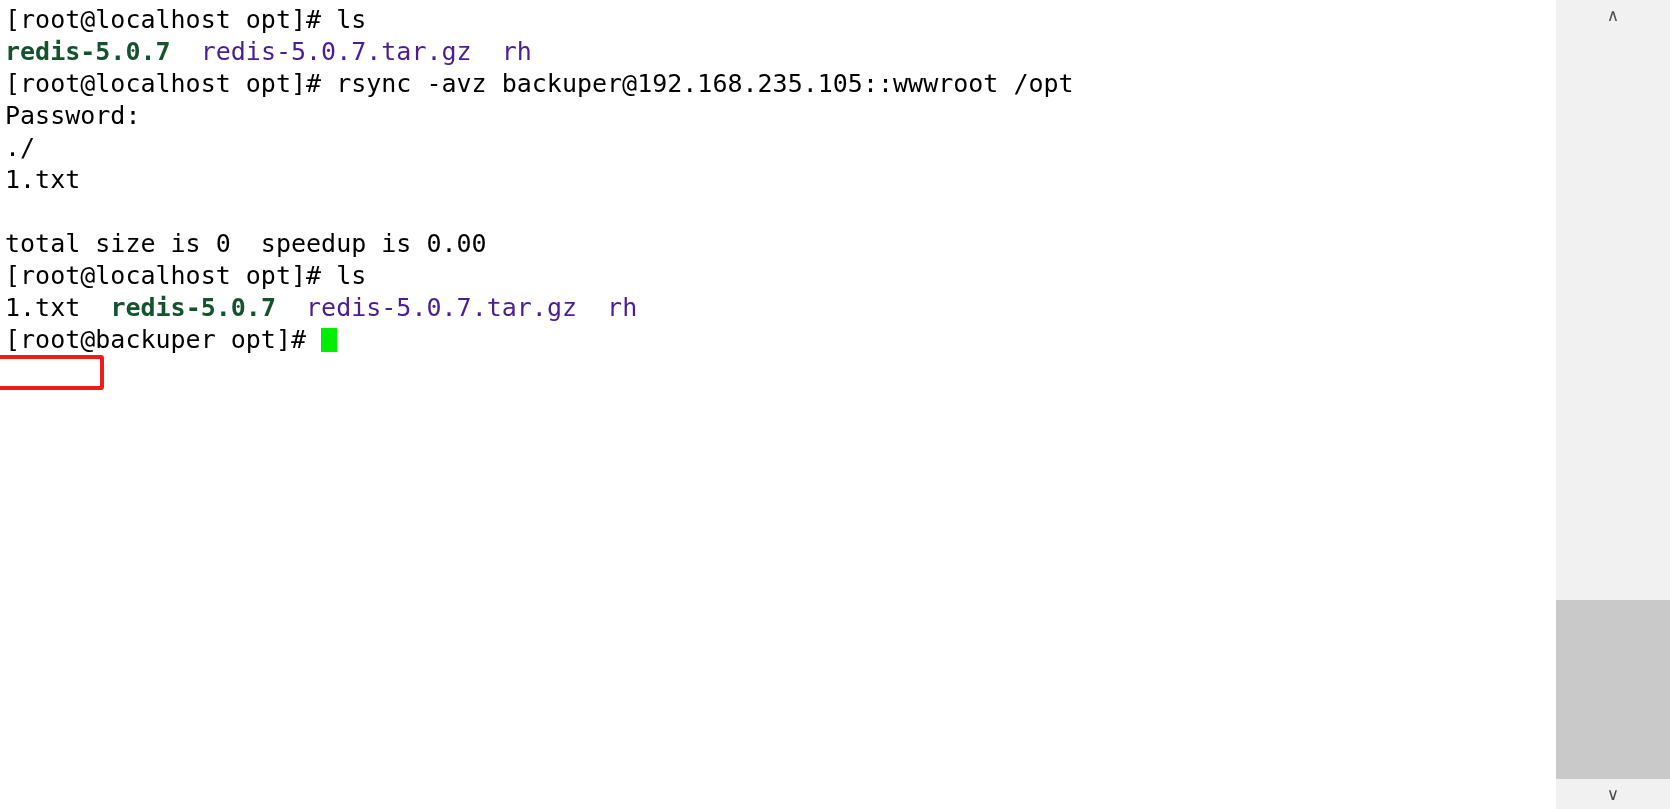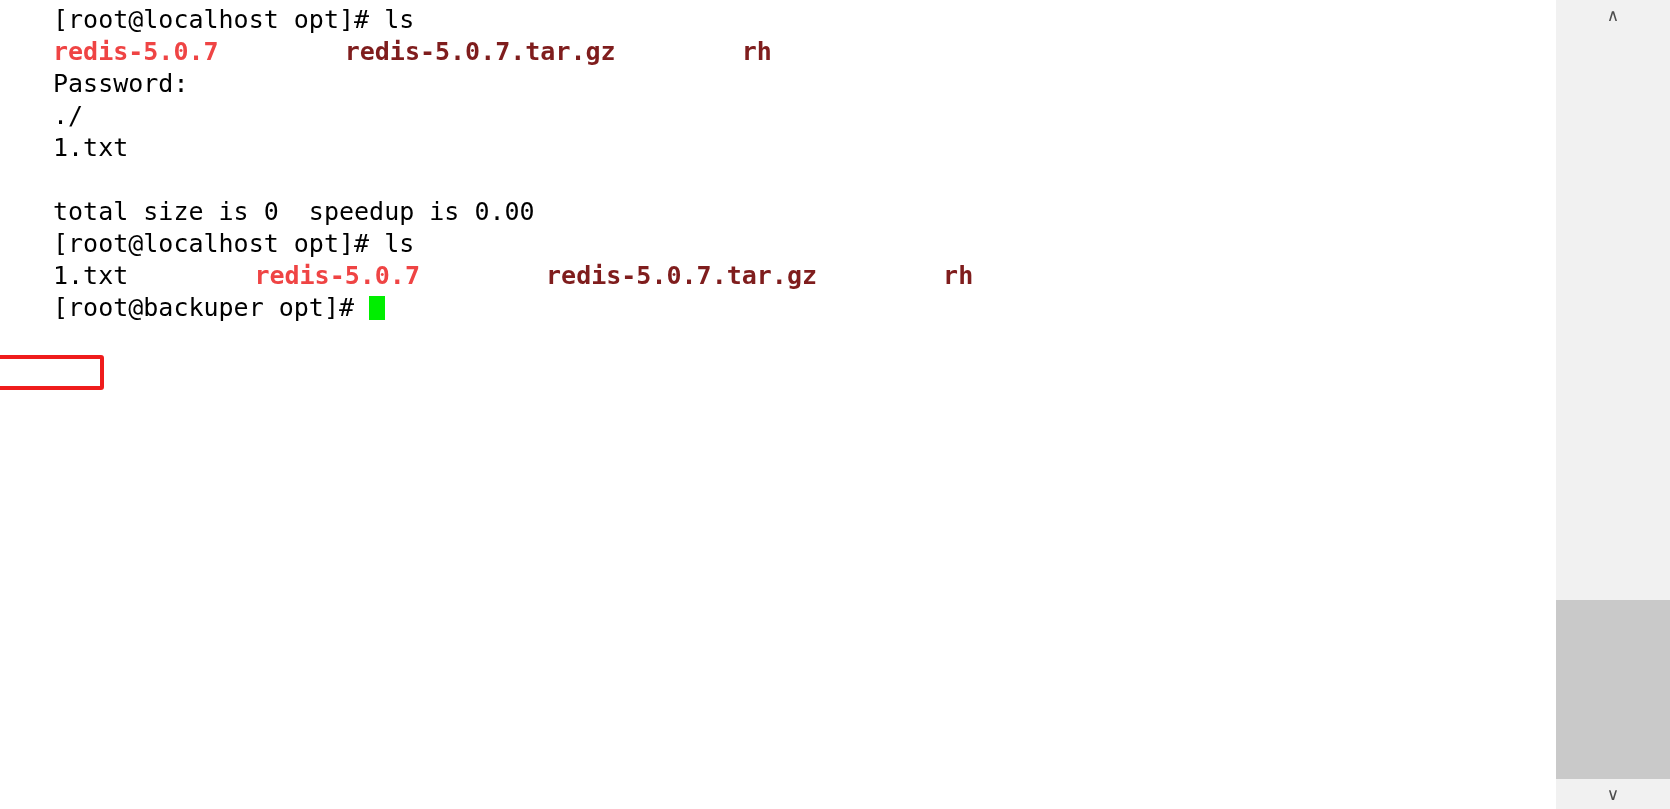--- a/index.html
+++ b/index.html
@@ -36,24 +36,24 @@
 
   .line {
     height: 32px;
     line-height: 32px;
     font-size: 25px;
     letter-spacing: 0px;
     white-space: pre;
     color: #000000;
   }
 
-  .seg { white-space: pre; margin-left: 48px; }
+  .seg { white-space: pre; }
   .seg.plain { color: #000000; font-weight: normal; }
-  .seg.dir   { color: #ef4444; font-weight: bold; }
-  .seg.arc   { color: #7f1d1d; font-weight: bold; }
+  .seg.dir   { color: #14532d; font-weight: bold; }
+  .seg.arc   { color: #4c1d95; font-weight: normal; }
 
   
   .cursor {
     display: inline-block;
     width: 16px;
     height: 24px;
     background: #00ee00;
     vertical-align: -4px;
   }
 
@@ -121,20 +121,21 @@
   .arrow-glyph { color: #4d4d4d; font-size: 17px; line-height: 1; font-family: "DejaVu Sans", sans-serif; }
 </style>
 </head>
 <body>
 
 <div id="app">
 
   <div id="terminal">
       <div class="line"><span class="seg plain">[root@localhost opt]# ls</span></div>
       <div class="line"><span class="seg dir">redis-5.0.7</span><span class="seg plain">  </span><span class="seg arc">redis-5.0.7.tar.gz</span><span class="seg plain">  </span><span class="seg arc">rh</span></div>
+      <div class="line"><span class="seg plain">[root@localhost opt]# rsync -avz backuper@192.168.235.105::wwwroot /opt</span></div>
       <div class="line"><span class="seg plain">Password:</span></div>
       <div class="line"><span class="seg plain">./</span></div>
       <div class="line"><span class="seg plain">1.txt</span></div>
       <div class="line"><span class="seg plain"> </span></div>
       <div class="line"><span class="seg plain">total size is 0  speedup is 0.00</span></div>
       <div class="line"><span class="seg plain">[root@localhost opt]# ls</span></div>
       <div class="line"><span class="seg plain">1.txt</span><span class="seg plain">  </span><span class="seg dir">redis-5.0.7</span><span class="seg plain">  </span><span class="seg arc">redis-5.0.7.tar.gz</span><span class="seg plain">  </span><span class="seg arc">rh</span></div>
       <div class="line"><span class="seg plain">[root@backuper opt]# </span><span class="cursor"></span></div>
     </div>
 

